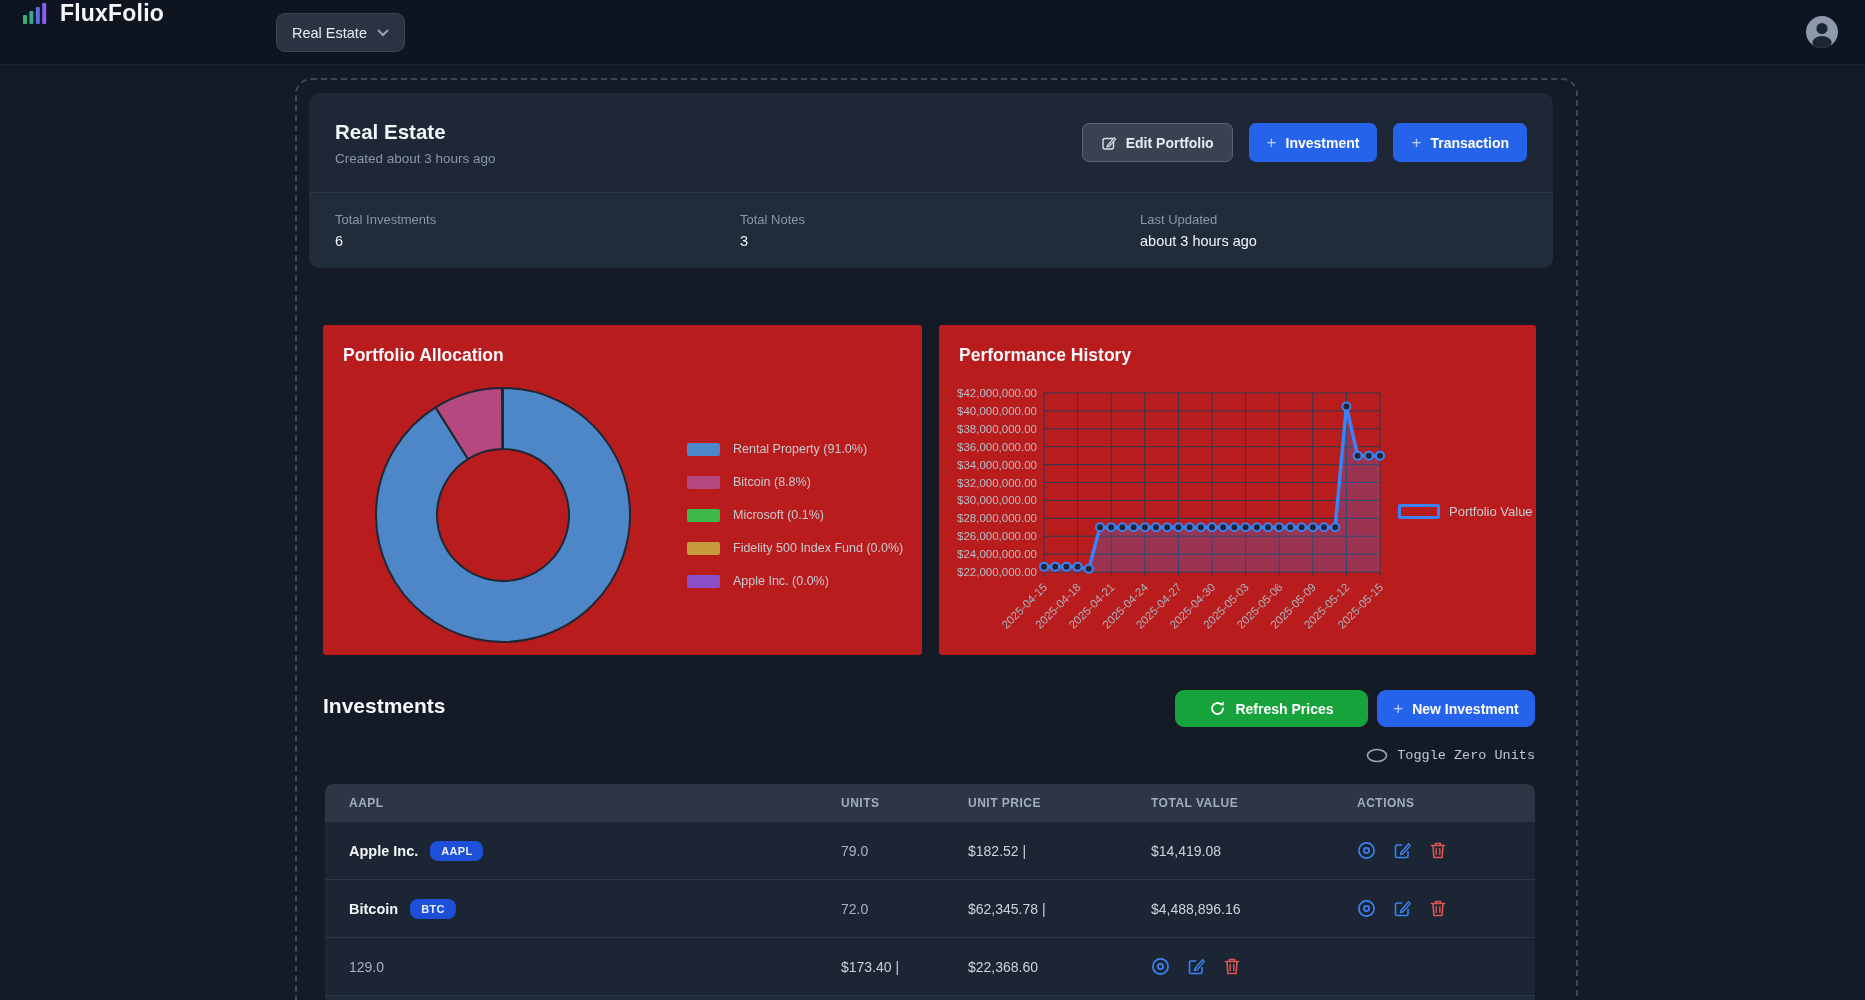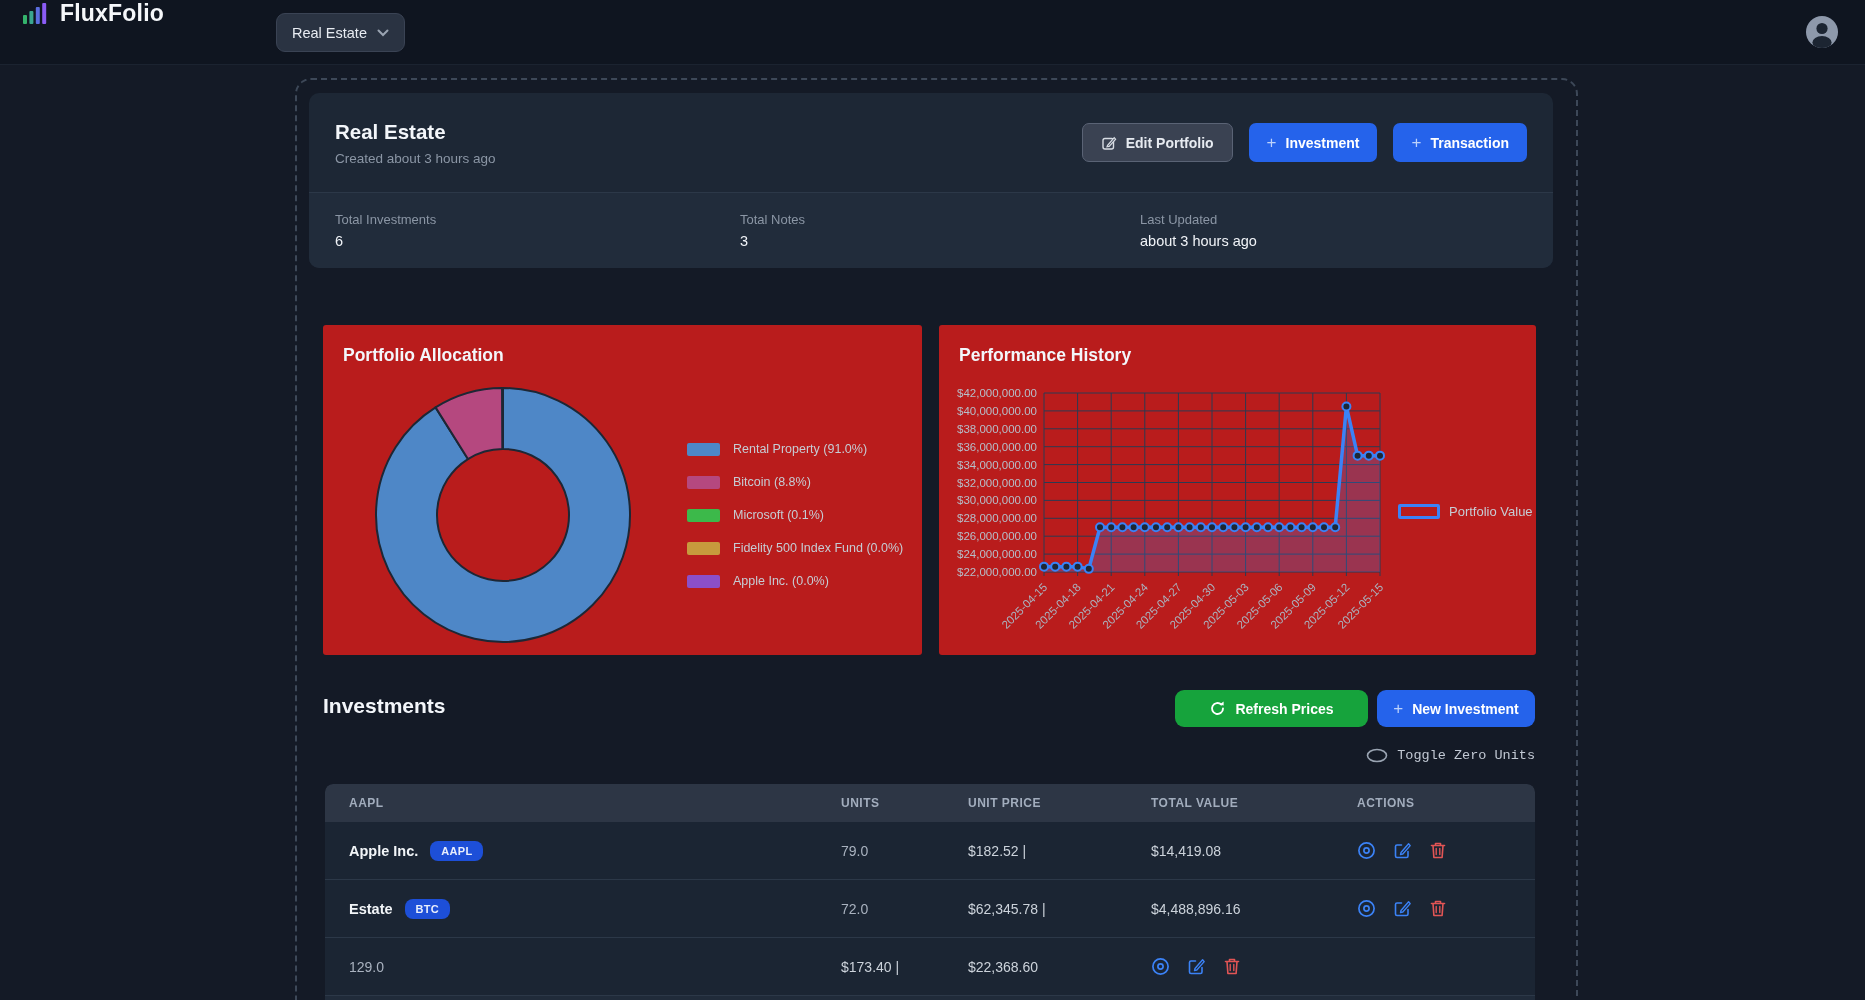--- a/index.html
+++ b/index.html
@@ -332,21 +332,21 @@
               <path d="M2.5 4.5 H15.5" stroke="#e25555" stroke-width="1.6" stroke-linecap="round" fill="none"></path>
               <path d="M6.5 4.2 V2.5 H11.5 V4.2" stroke="#e25555" stroke-width="1.6" fill="none" stroke-linejoin="round"></path>
               <path d="M4 4.5 L4.9 16.5 H13.1 L14 4.5" stroke="#e25555" stroke-width="1.6" fill="none" stroke-linejoin="round"></path>
               <path d="M7.2 7.5 V13.5 M10.8 7.5 V13.5" stroke="#e25555" stroke-width="1.4" stroke-linecap="round" fill="none"></path>
             </svg>
           </span>
         </div>
       </div>
       <div class="trow">
         <div class="cell cell-name">
-          <span class="nm">Estate</span>
+          <span class="nm">Bitcoin</span>
           <span class="badge">BTC</span>
         </div>
         <div class="cell units">72.0</div>
         <div class="cell money">$62,345.78 |</div>
         <div class="cell money">$4,488,896.16</div>
         <div class="cell actions">
           <span class="act">
             <svg width="19" height="19" viewBox="0 0 19 19">
               <circle cx="9.5" cy="9.5" r="7.6" stroke="#3b82f6" stroke-width="1.7" fill="none"></circle>
               <circle cx="9.5" cy="9.5" r="2.6" stroke="#3b82f6" stroke-width="1.7" fill="none"></circle>

